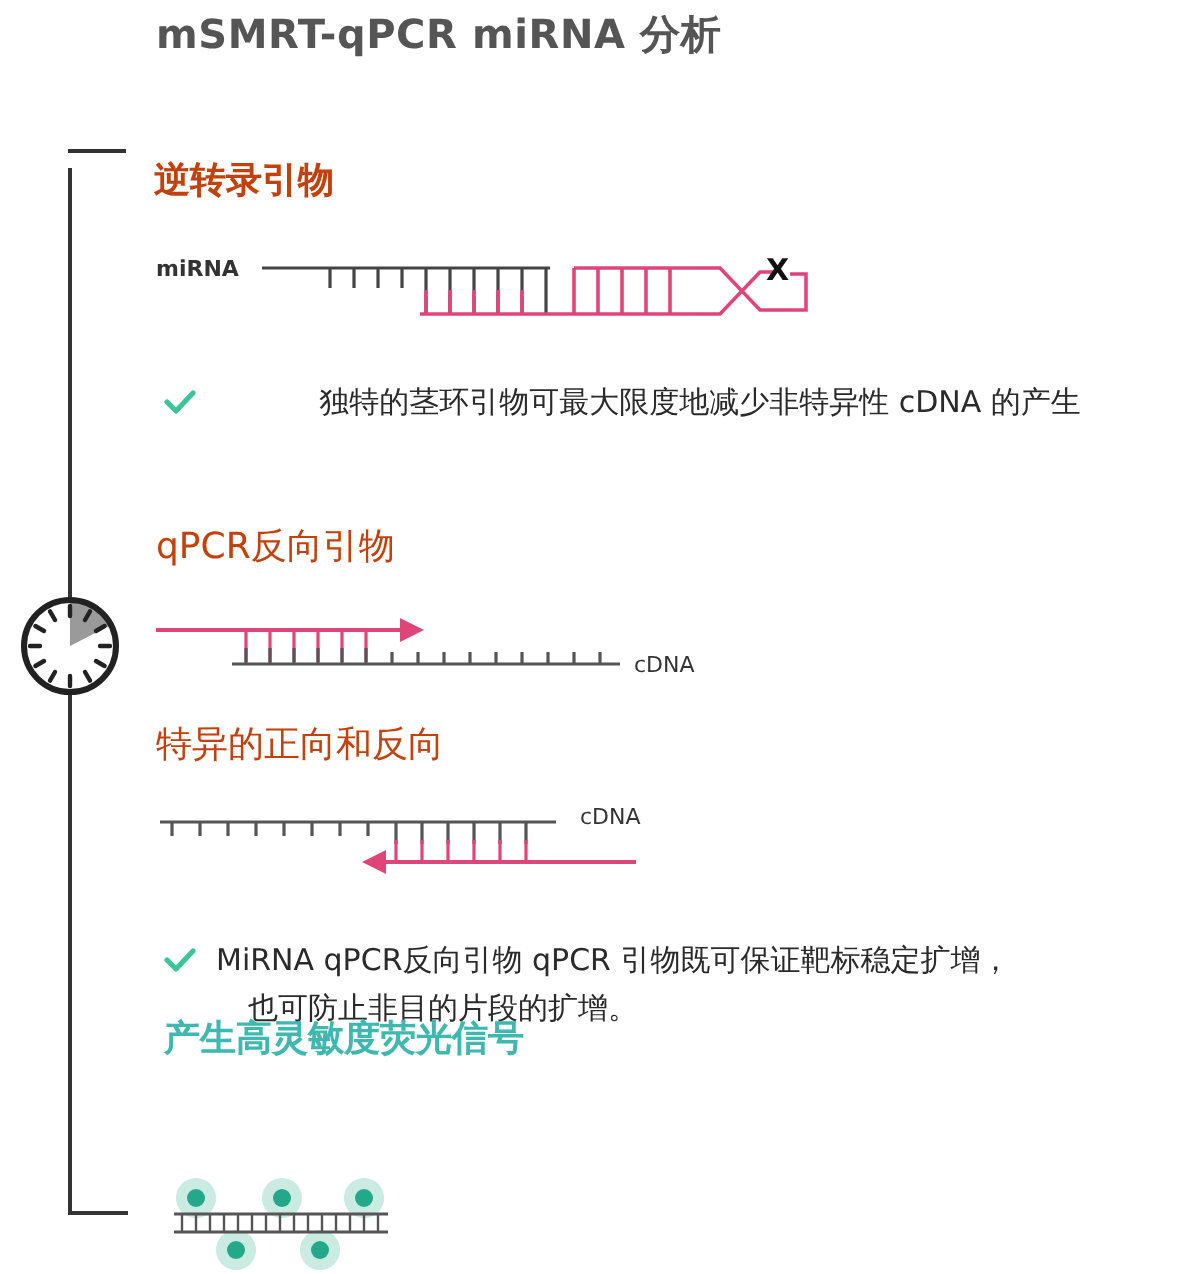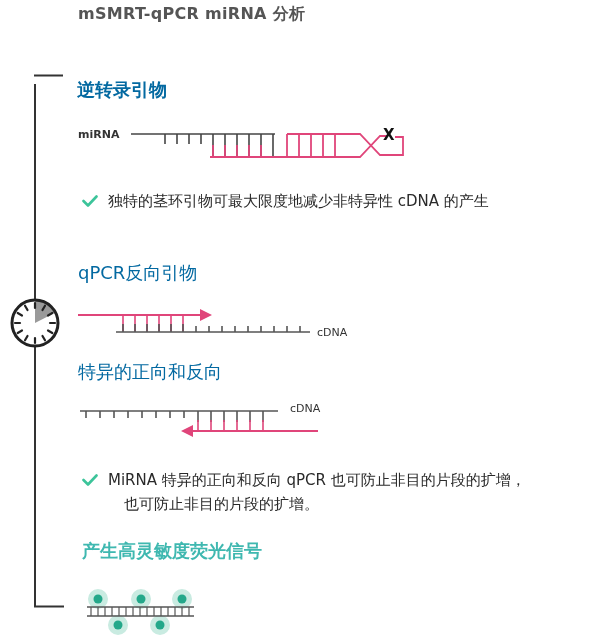--- a/index.html
+++ b/index.html
@@ -1,20 +1,20 @@
 <!DOCTYPE html>
 <html><head>
   <meta charset="utf-8">
   <style>
     html, body { margin:0; padding:0; background:#ffffff; }
     body { width:600px; height:637px; position:relative; overflow:hidden;
            font-family:"DejaVu Sans","Liberation Sans",sans-serif; color:#222; }
     .abs { position:absolute; }
-    .title { left:78px; top:4px; font-size:16px; font-weight:bold; color:#555555; letter-spacing:0.3px; white-space:nowrap; }
-    .h2 { font-size:18px; font-weight:bold; color:#0369a1; white-space:nowrap; }
+    .title { left:78px; top:4px; font-size:20px; font-weight:bold; color:#555555; letter-spacing:0.3px; white-space:nowrap; }
+    .h2 { font-size:18px; font-weight:bold; color:#c2410c; white-space:nowrap; }
     .h2-teal { font-size:18px; font-weight:bold; white-space:nowrap; }
     .bullet { font-size:15px; color:#2a2a2a; line-height:24px; }
     .check { position:absolute; left:0; top:0; }
     .diagram-label { font-size:11px; color:#333; white-space:nowrap; }
     svg { display:block; }
   </style>
 </head>
 <body>
 
 <div class="abs title">mSMRT-qPCR miRNA 分析</div>
@@ -79,21 +79,21 @@
     <line x1="186" y1="9" x2="186" y2="32"></line>
     <line x1="198" y1="9" x2="198" y2="32"></line>
     <line x1="210" y1="9" x2="210" y2="32"></line>
 
     <path d="M223 9 L235 9 L255 30 L278 30 L278 12 L270 12"></path>
     <path d="M223 32 L235 32 L255 11 L262 11"></path>
   </g>
 </svg>
 <div class="abs" style="left:383px;top:126px;font-size:15px;font-weight:bold;color:#111;">X</div>
 
-<div class="abs bullet" style="left:82px;top:189px;width:510px;">
+<div class="abs bullet" style="left:82px;top:189px;width:510px;text-align:center;">
   <svg class="check" width="16" height="24" viewBox="0 0 16 24">
     <path d="M1.5 12 L6 16.5 L14.5 7.5" fill="none" stroke="#3cc49a" stroke-width="2.6" stroke-linecap="round" stroke-linejoin="round"></path>
   </svg>
   <span style="margin-left:26px;">独特的茎环引物可最大限度地减少非特异性 cDNA 的产生</span>
 </div>
 
 <div class="abs h2" style="left:78px;top:261px;font-weight:normal;">qPCR反向引物</div>
 
 <svg class="abs" style="left:78px;top:302px;" width="240" height="36">
 
@@ -161,25 +161,25 @@
   </g>
   <line x1="112" y1="31" x2="240" y2="31" stroke="#e0457a" stroke-width="2"></line>
   <polygon points="115,25 103,31 115,37" fill="#e0457a"></polygon>
 </svg>
 <div class="abs diagram-label" style="left:290px;top:402px;">cDNA</div>
 
 <div class="abs bullet" style="left:82px;top:468px;width:515px;">
   <svg class="check" width="16" height="24" viewBox="0 0 16 24">
     <path d="M1.5 12 L6 16.5 L14.5 7.5" fill="none" stroke="#3cc49a" stroke-width="2.6" stroke-linecap="round" stroke-linejoin="round"></path>
   </svg>
-  <div style="margin-left:26px;white-space:nowrap;">MiRNA 特异的正向和反向 qPCR 也可防止非目的片段的扩增，</div>
+  <div style="margin-left:26px;white-space:nowrap;">MiRNA qPCR反向引物 qPCR 引物既可保证靶标稳定扩增，</div>
   <div style="margin-left:42px;white-space:nowrap;">也可防止非目的片段的扩增。</div>
 </div>
 
-<div class="abs h2-teal" style="left:82px;top:539px;color:#3fb8b0;">产生高灵敏度荧光信号</div>
+<div class="abs h2-teal" style="left:82px;top:507px;color:#3fb8b0;">产生高灵敏度荧光信号</div>
 
 <svg class="abs" style="left:84px;top:585px;" width="120" height="52">
 
   <g fill="#c9ebe1">
     <circle cx="14" cy="14" r="10"></circle>
     <circle cx="57" cy="14" r="10"></circle>
     <circle cx="98" cy="14" r="10"></circle>
     <circle cx="34" cy="40" r="10"></circle>
     <circle cx="76" cy="40" r="10"></circle>
   </g>

